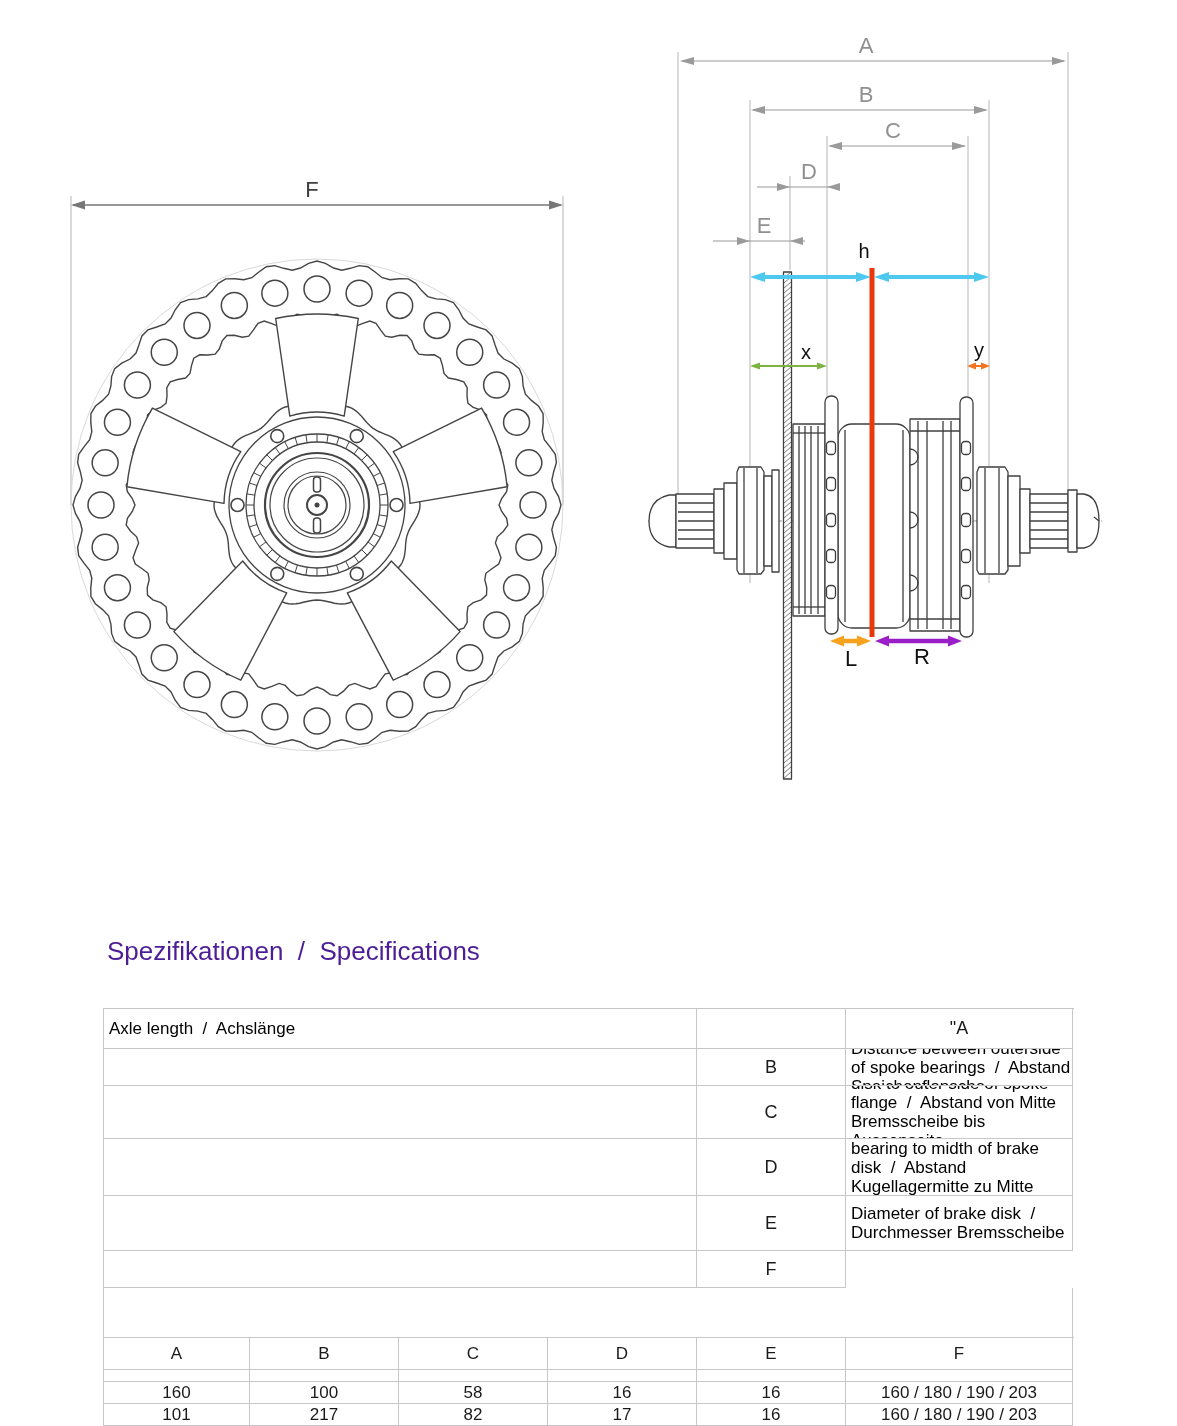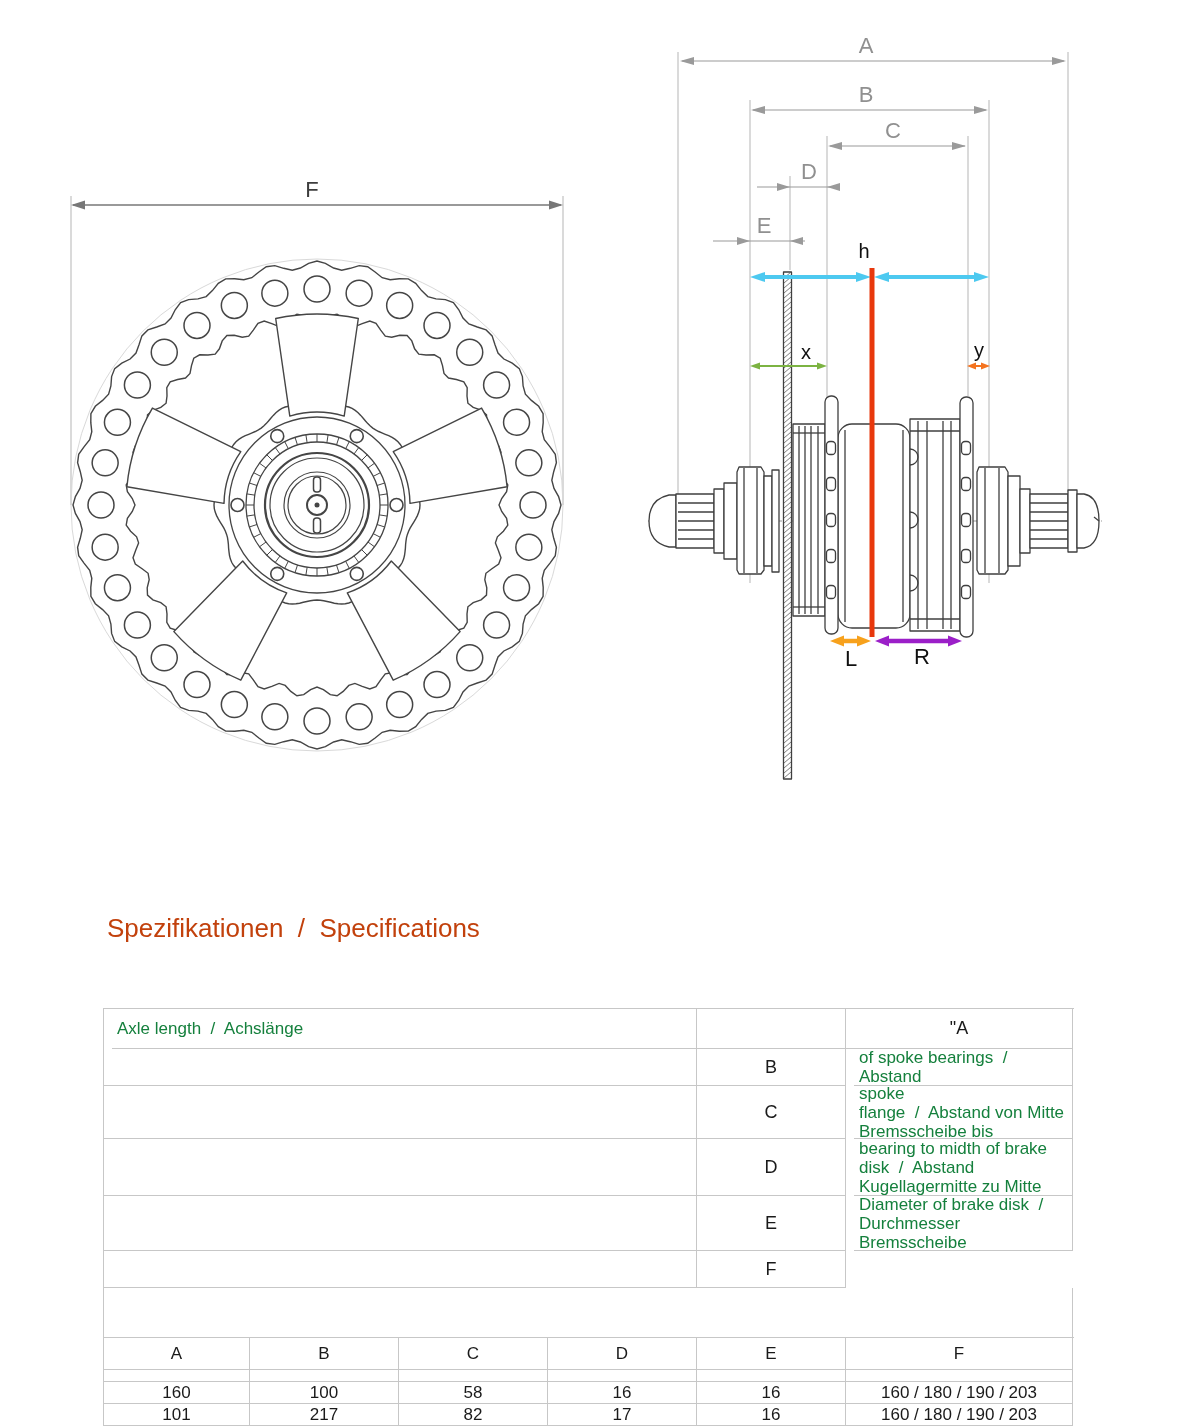--- a/index.html
+++ b/index.html
@@ -3,30 +3,30 @@
 <meta charset="utf-8">
 <style>
   html,body{margin:0;padding:0;background:#fff;}
   .page{position:relative;width:1177px;height:1426px;background:#fff;overflow:hidden;
         font-family:"Liberation Sans",sans-serif;}
   #diagram-svg{position:absolute;left:0;top:0;}
   .dim-label{font-family:"Liberation Sans",sans-serif;font-size:22px;fill:#909090;}
   .dim-label-dark{font-family:"Liberation Sans",sans-serif;font-size:22px;fill:#3d3d3d;}
   .measure-label{font-family:"Liberation Sans",sans-serif;font-size:20px;fill:#101010;}
   .measure-label-lg{font-family:"Liberation Sans",sans-serif;font-size:22px;fill:#101010;}
-  .spec-heading{position:absolute;left:107px;top:913px;font-size:26px;color:#c2410c;
+  .spec-heading{position:absolute;left:107px;top:936px;font-size:26px;color:#4c1d95;
         white-space:pre-wrap;}
   .def-table{position:absolute;left:103px;top:1008px;width:970px;display:grid;
         grid-template-columns:593px 149px 227px;
         grid-template-rows:40px 37px 53px 57px 55px 37px 50px;
         border-top:1px solid #c7c7c7;border-left:1px solid #c7c7c7;}
   .def-table>div{border-right:1px solid #c7c7c7;border-bottom:1px solid #c7c7c7;
         overflow:hidden;box-sizing:border-box;}
-  .desc-cell{font-size:17px;line-height:19px;color:#15803d;padding-left:5px;
-        display:flex;align-items:center;white-space:pre-wrap;margin-left:8px;}
+  .desc-cell{font-size:17px;line-height:19px;color:#000000;padding-left:5px;
+        display:flex;align-items:center;white-space:pre-wrap;}
   .sym-cell{font-size:18px;color:#1a1a1a;display:flex;align-items:center;justify-content:center;}
   .spacer-cell{grid-column:1 / span 3;}
   .val-table{position:absolute;left:103px;top:1337px;width:970px;display:grid;
         grid-template-columns:146px 149px 149px 149px 149px 227px;
         grid-template-rows:32px 12px 22px 22px;
         border-top:1px solid #c7c7c7;border-left:1px solid #c7c7c7;}
   .val-table>div{border-right:1px solid #c7c7c7;border-bottom:1px solid #c7c7c7;
         box-sizing:border-box;overflow:hidden;}
   .val-cell{font-size:17px;line-height:1;color:#1a1a1a;display:flex;align-items:center;
         justify-content:center;}

